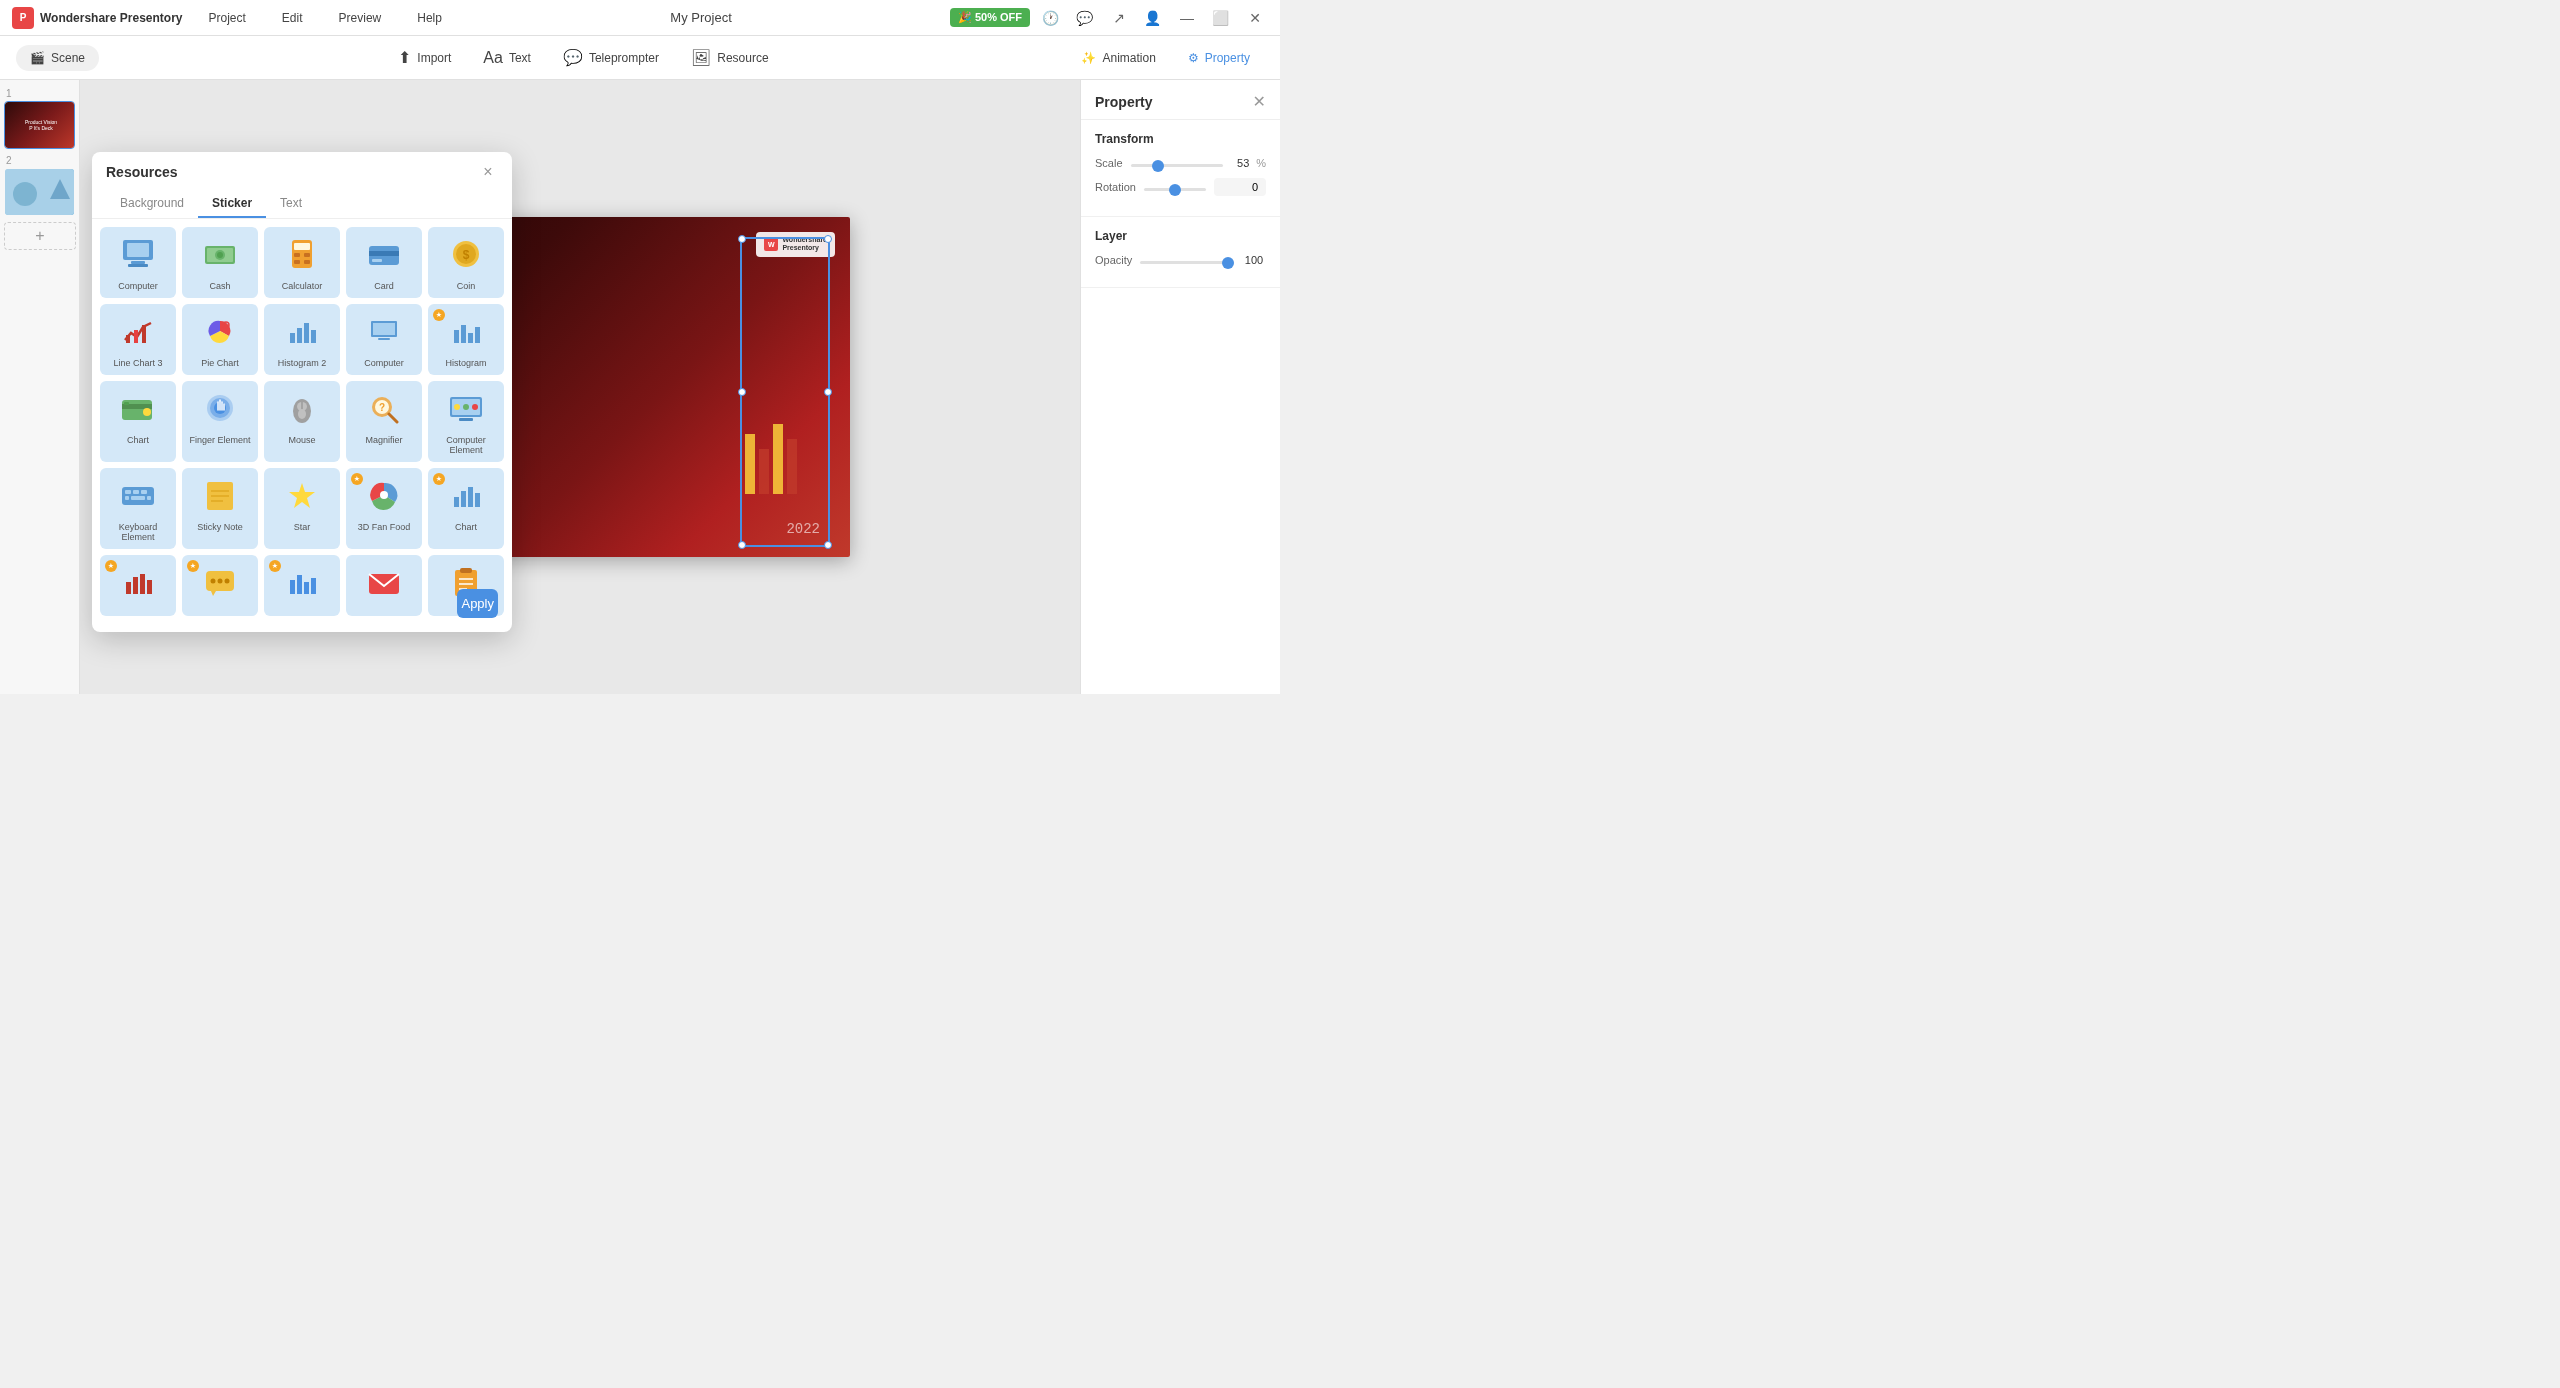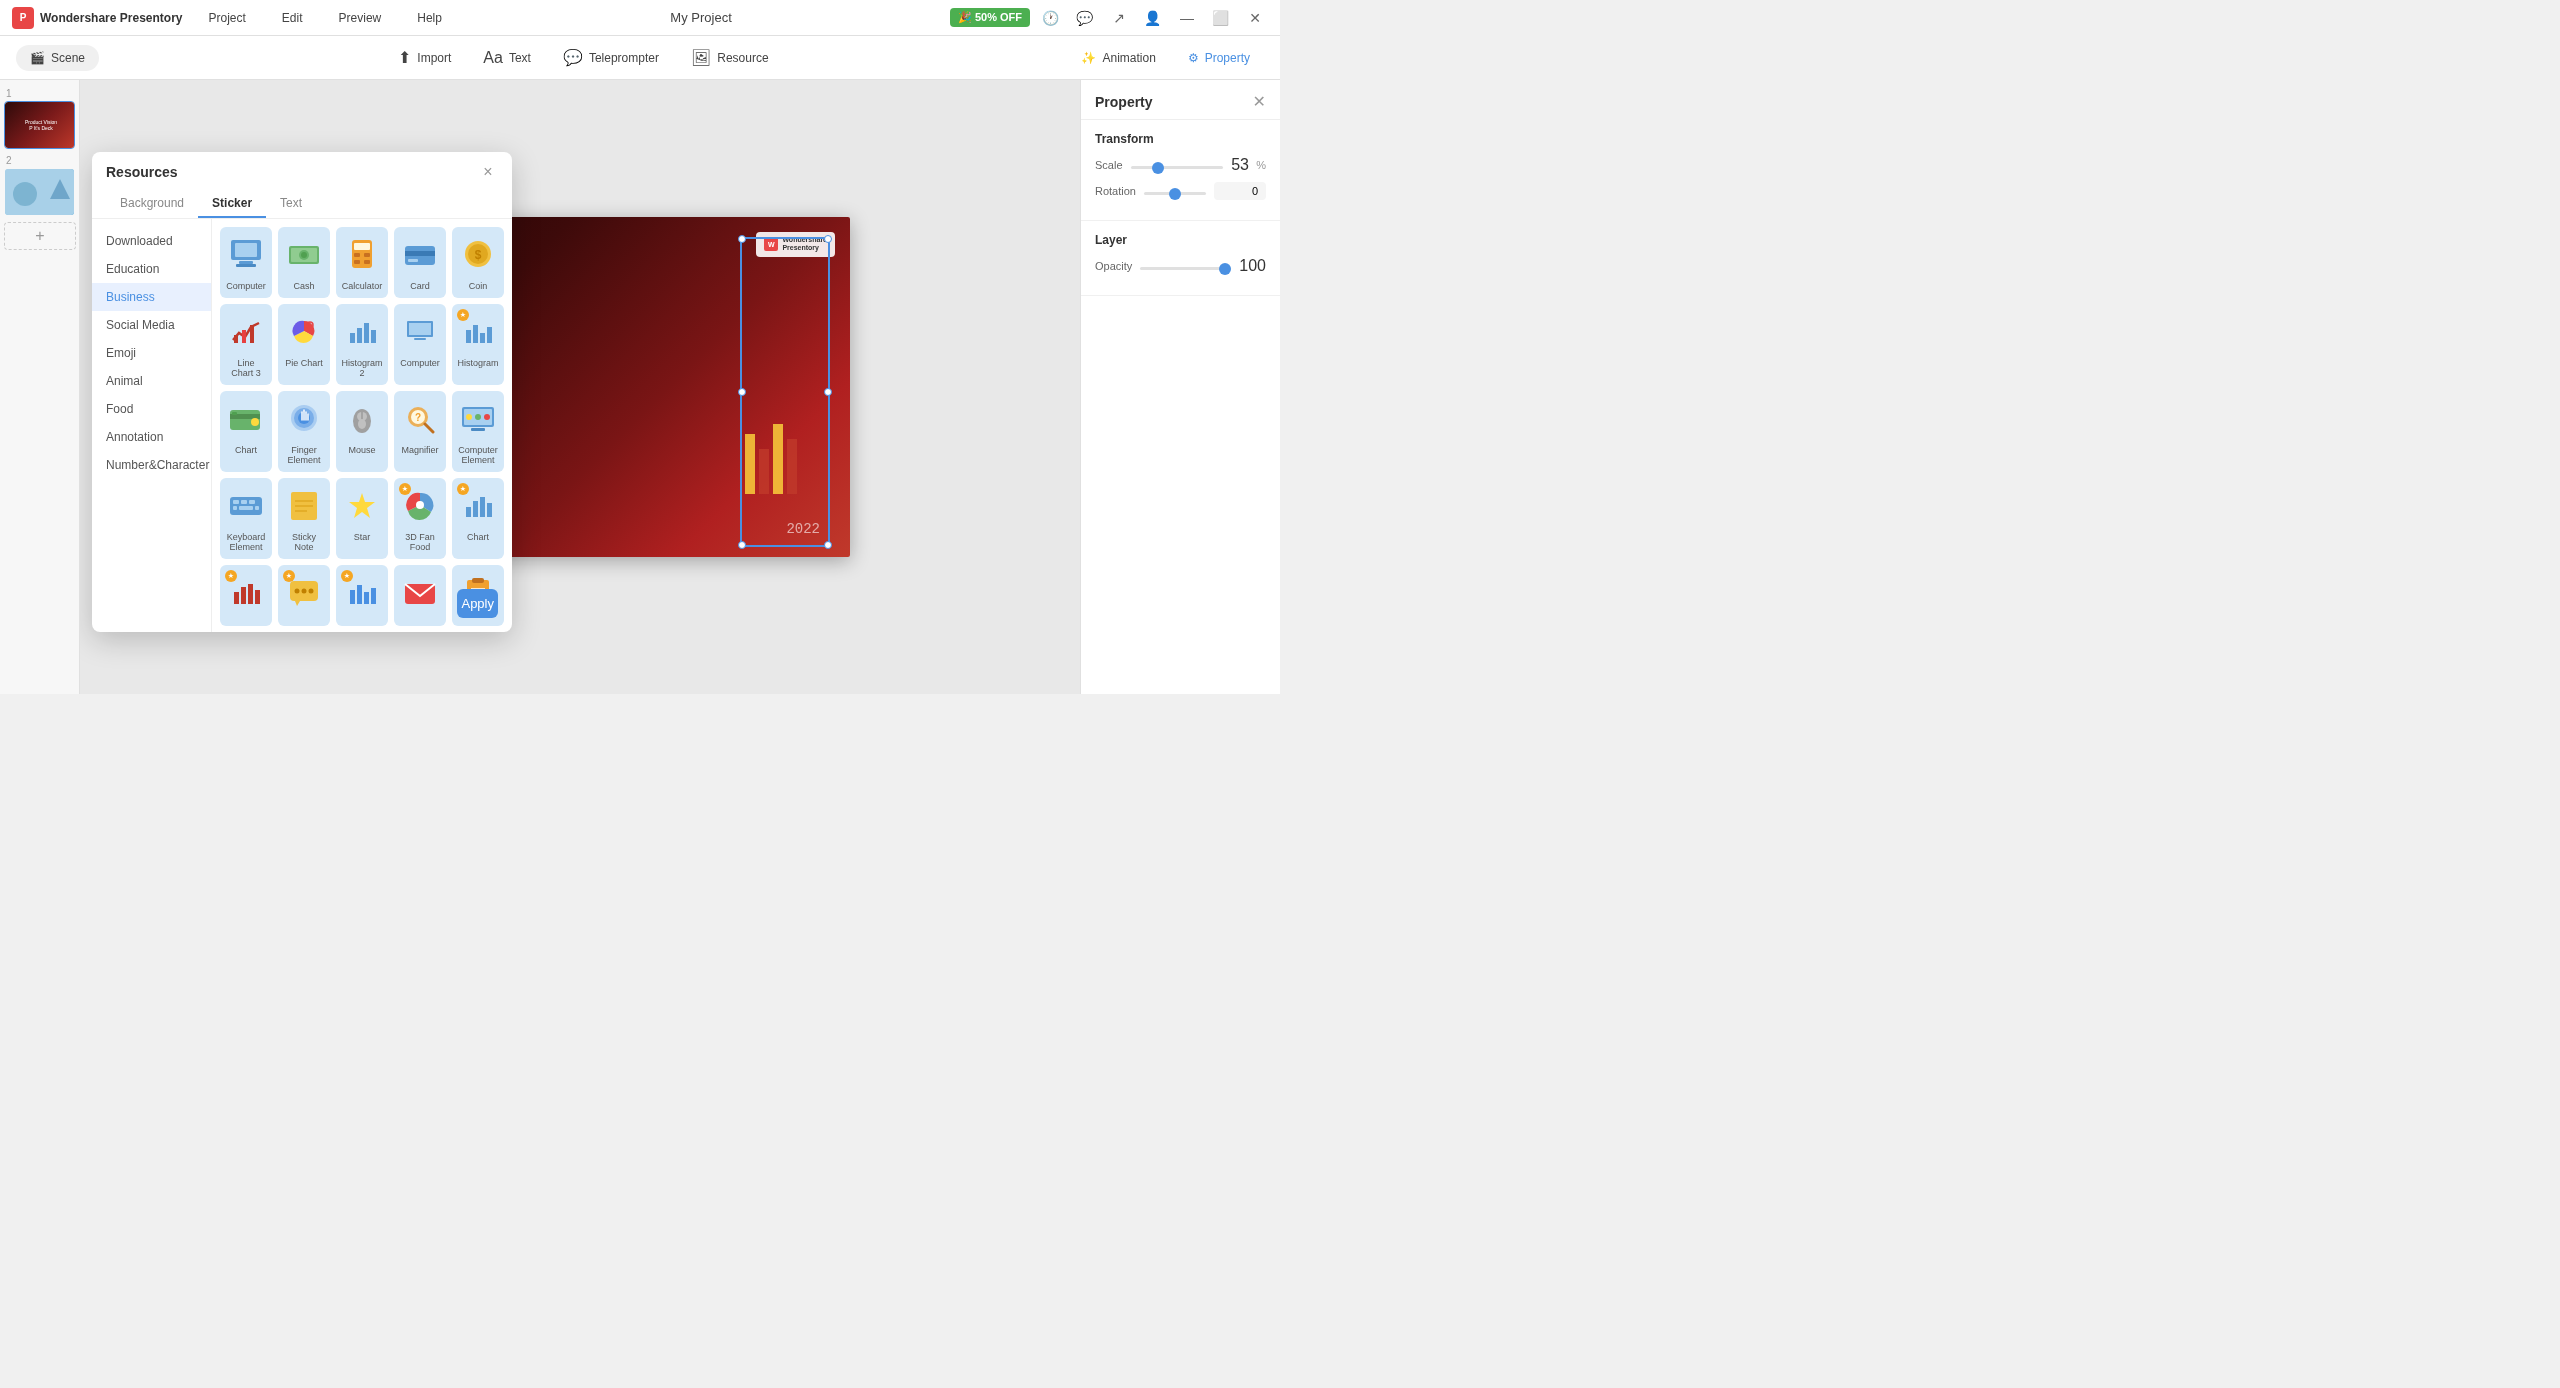--- a/index.html
+++ b/index.html
@@ -82,21 +82,21 @@
     .prop-header { display: flex; align-items: center; justify-content: space-between; padding: 12px 14px 8px; border-bottom: 1px solid #eee; }
     .prop-title { font-size: 14px; font-weight: 600; color: #333; }
     .prop-close { color: #999; cursor: pointer; font-size: 16px; }
     .prop-section { padding: 12px 14px; border-bottom: 1px solid #f0f0f0; }
     .prop-section-title { font-size: 12px; font-weight: 600; color: #333; margin-bottom: 10px; }
     .prop-row { display: flex; align-items: center; justify-content: space-between; margin-bottom: 8px; }
     .prop-label { font-size: 11px; color: #666; }
     .prop-slider-container { flex: 1; margin: 0 8px; }
     .prop-slider { width: 100%; height: 3px; border-radius: 2px; background: #e0e0e0; -webkit-appearance: none; cursor: pointer; }
     .prop-slider::-webkit-slider-thumb { -webkit-appearance: none; width: 12px; height: 12px; border-radius: 50%; background: #4a90e2; cursor: pointer; }
-    .prop-value { font-size: 16px; color: #333; min-width: 24px; text-align: left; }
+    .prop-value { font-size: 11px; color: #333; min-width: 24px; text-align: center; }
     .prop-value-unit { font-size: 11px; color: #999; margin-left: 1px; }
     .prop-input-group { display: flex; align-items: center; background: #f5f5f5; border-radius: 4px; padding: 3px 8px; }
     .prop-input { border: none; background: transparent; font-size: 11px; width: 36px; text-align: right; outline: none; }
 
     
     #bottom-bar { height: 38px; background: #fff; border-top: 1px solid #e0e0e0; display: flex; align-items: center; justify-content: space-between; padding: 0 14px; }
     .bottom-left { display: flex; align-items: center; gap: 8px; }
     .bottom-center { display: flex; align-items: center; gap: 8px; }
     .bottom-right { display: flex; align-items: center; gap: 8px; }
     .bottom-btn { display: flex; align-items: center; gap: 4px; padding: 4px 10px; font-size: 11px; color: #555; cursor: pointer; border-radius: 4px; border: none; background: transparent; }
@@ -278,31 +278,20 @@
       <div class="modal-header">
         <span class="modal-title">Resources</span>
         <div class="modal-close">×</div>
       </div>
       <div class="modal-tabs">
         <div class="modal-tab">Background</div>
         <div class="modal-tab active">Sticker</div>
         <div class="modal-tab">Text</div>
       </div>
       <div class="modal-body">
-        <div class="modal-sidebar">
-          <div class="sidebar-item">Downloaded</div>
-          <div class="sidebar-item">Education</div>
-          <div class="sidebar-item active">Business</div>
-          <div class="sidebar-item">Social Media</div>
-          <div class="sidebar-item">Emoji</div>
-          <div class="sidebar-item">Animal</div>
-          <div class="sidebar-item">Food</div>
-          <div class="sidebar-item">Annotation</div>
-          <div class="sidebar-item">Number&amp;Character</div>
-        </div>
         <div class="modal-grid-area">
 
           <div class="grid-row">
             <div class="grid-item">
               <div class="grid-item-icon icon-computer">
                 <svg width="38" height="32" viewBox="0 0 38 32">
                     <rect x="4" y="2" width="30" height="20" rx="2" fill="#5b9bd5"></rect>
                     <rect x="8" y="5" width="22" height="14" rx="1" fill="#a8d0f0"></rect>
                     <rect x="12" y="23" width="14" height="3" rx="1" fill="#5b9bd5"></rect>
                     <rect x="9" y="26" width="20" height="3" rx="1" fill="#4a8ac4"></rect>

